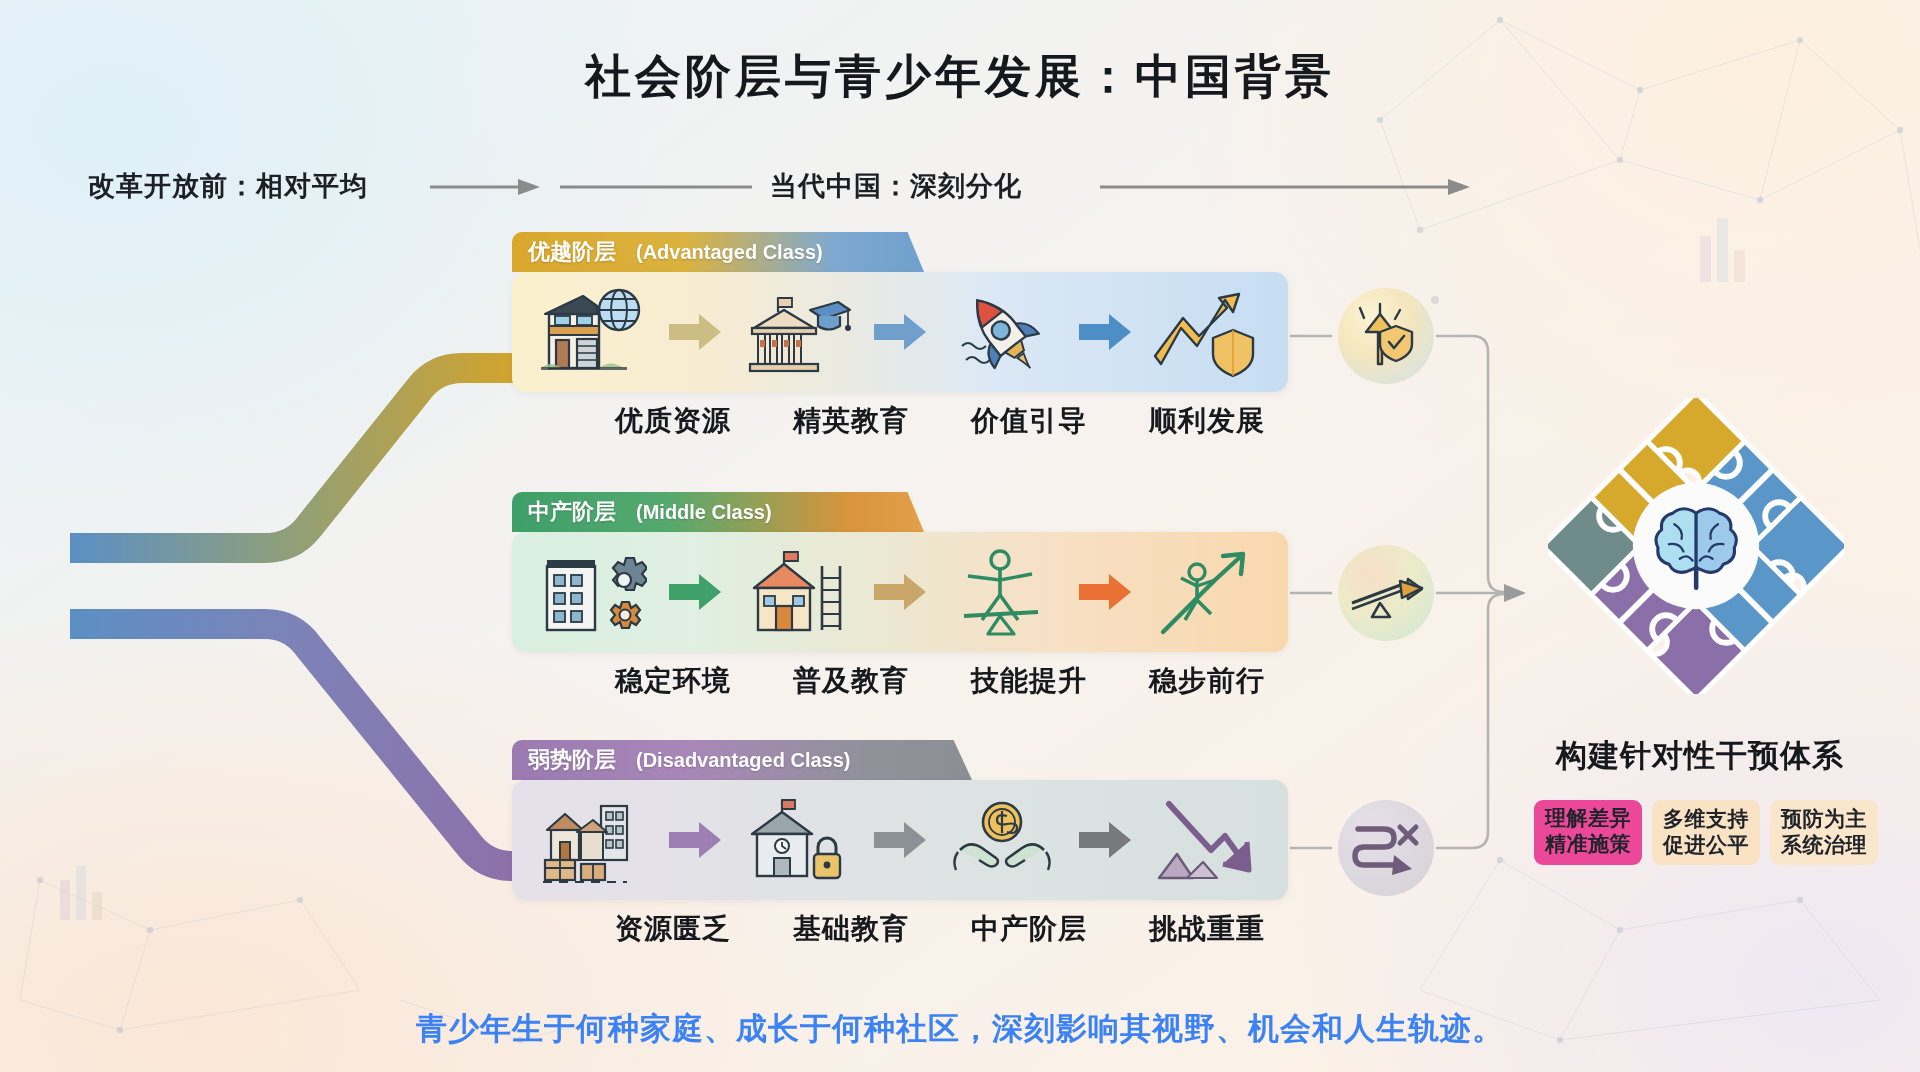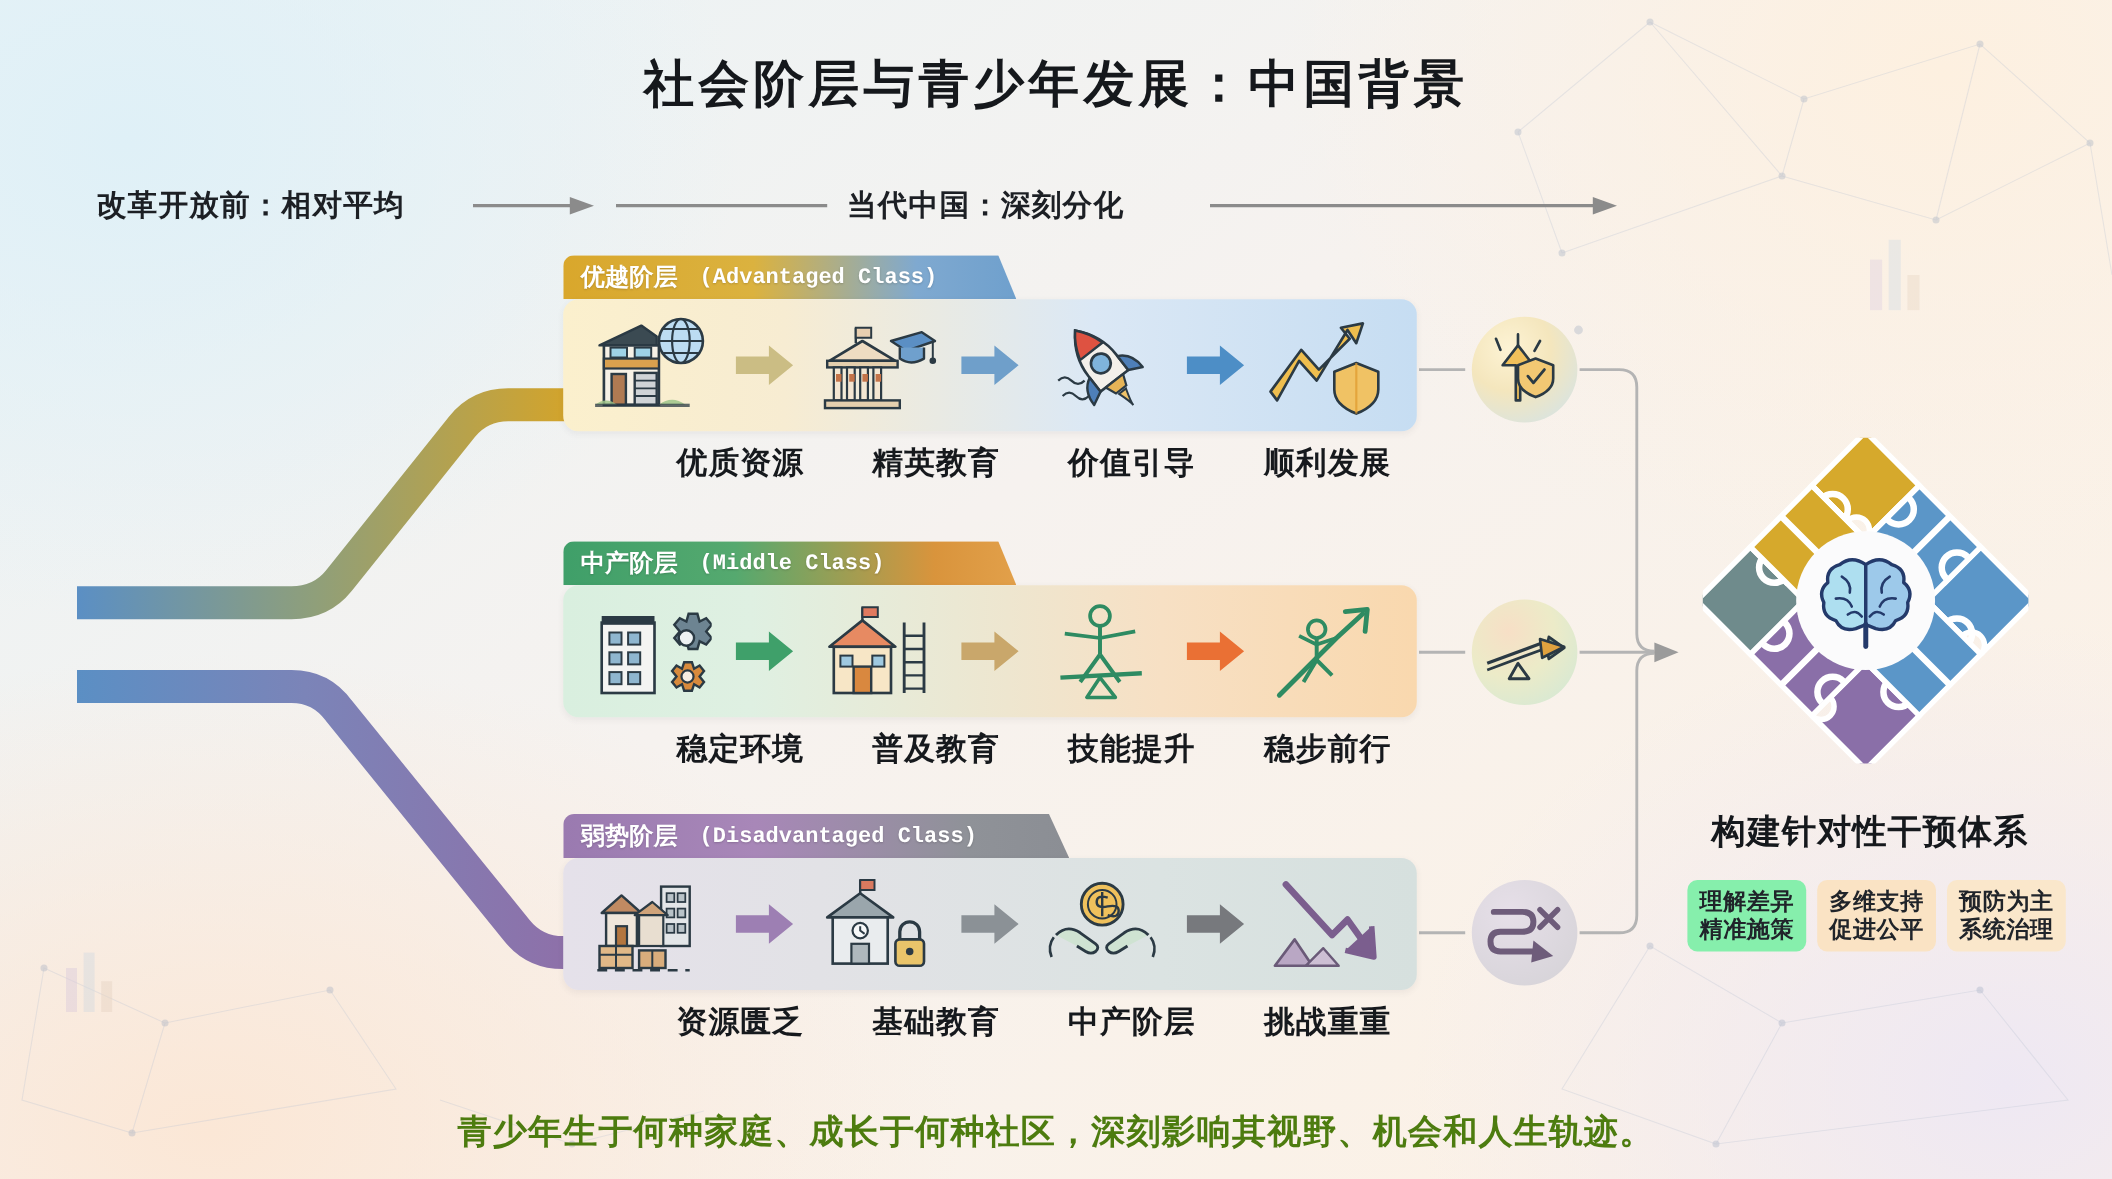--- a/index.html
+++ b/index.html
@@ -36,21 +36,21 @@
   .row-2{top:492px;}
   .row-3{top:740px;}
 
   .tab{
     position:relative;height:40px;border-radius:10px 10px 0 0;
     display:flex;align-items:center;padding:0 18px 0 16px;
     color:#ffffff;font-size:22px;font-weight:700;white-space:nowrap;
     width:412px;box-sizing:border-box;
     clip-path:polygon(0 0,96% 0,100% 100%,0 100%);
     text-shadow:0 1px 2px rgba(0,0,0,.18);
-    font-family:Liberation Mono, monospace;
+    font-family:Liberation Sans, sans-serif;
   }
   .tab .en{font-size:20px;font-weight:600;margin-left:20px;}
   .tab-1{background:linear-gradient(90deg,#d9a72c 0%,#dbb23f 42%,#7fa9d0 78%,#6fa0cd 100%);}
   .tab-2{background:linear-gradient(90deg,#3f9f69 0%,#55a96f 38%,#d9943c 82%,#e2a04a 100%);}
   .tab-3{width:460px;background:linear-gradient(90deg,#9a7ab0 0%,#a887b8 38%,#8f9298 80%,#8b8e94 100%);}
 
   .band{
     position:relative;height:120px;border-radius:14px;
     display:flex;align-items:center;justify-content:space-between;
     padding:0 22px;box-sizing:border-box;
@@ -88,28 +88,28 @@
     position:absolute;left:1500px;top:735px;width:400px;text-align:center;
     font-size:31px;font-weight:700;color:#15181c;letter-spacing:1px;
     font-family:"Liberation Serif","DejaVu Serif",serif;white-space:nowrap;
   }
   .badges{position:absolute;left:1500px;top:800px;width:412px;display:flex;gap:10px;justify-content:center;}
   .badge{
     border-radius:9px;padding:7px 11px;text-align:center;
     font-size:21px;line-height:1.22;font-weight:600;color:#20242a;letter-spacing:.5px;
     font-family:"Liberation Serif","DejaVu Serif",serif;white-space:nowrap;
   }
-  .badge-0{background:#86efac;}
+  .badge-0{background:#ec4899;font-family:Liberation Mono, monospace;}
   .badge-1{background:#fae3c4;}
   .badge-2{background:#fae7cb;}
 
   
   .footer{
     position:absolute;left:0;top:1008px;width:1920px;text-align:center;
-    font-size:31px;font-weight:700;color:#4d7c0f;letter-spacing:1px;
+    font-size:31px;font-weight:700;color:#3b82f6;letter-spacing:1px;
     font-family:"Liberation Serif","DejaVu Serif",serif;
   }
 </style>
 </head>
 <body>
 
 <svg class="layer net" viewBox="0 0 1920 1072">
   <g stroke="#b9c2d2" stroke-width="1" fill="none" opacity=".55">
     <path d="M1500 20 L1640 90 L1800 40 L1900 130 L1760 200 L1620 160 Z"></path>
     <path d="M1640 90 L1620 160 M1800 40 L1760 200 M1900 130 L1920 250"></path>

